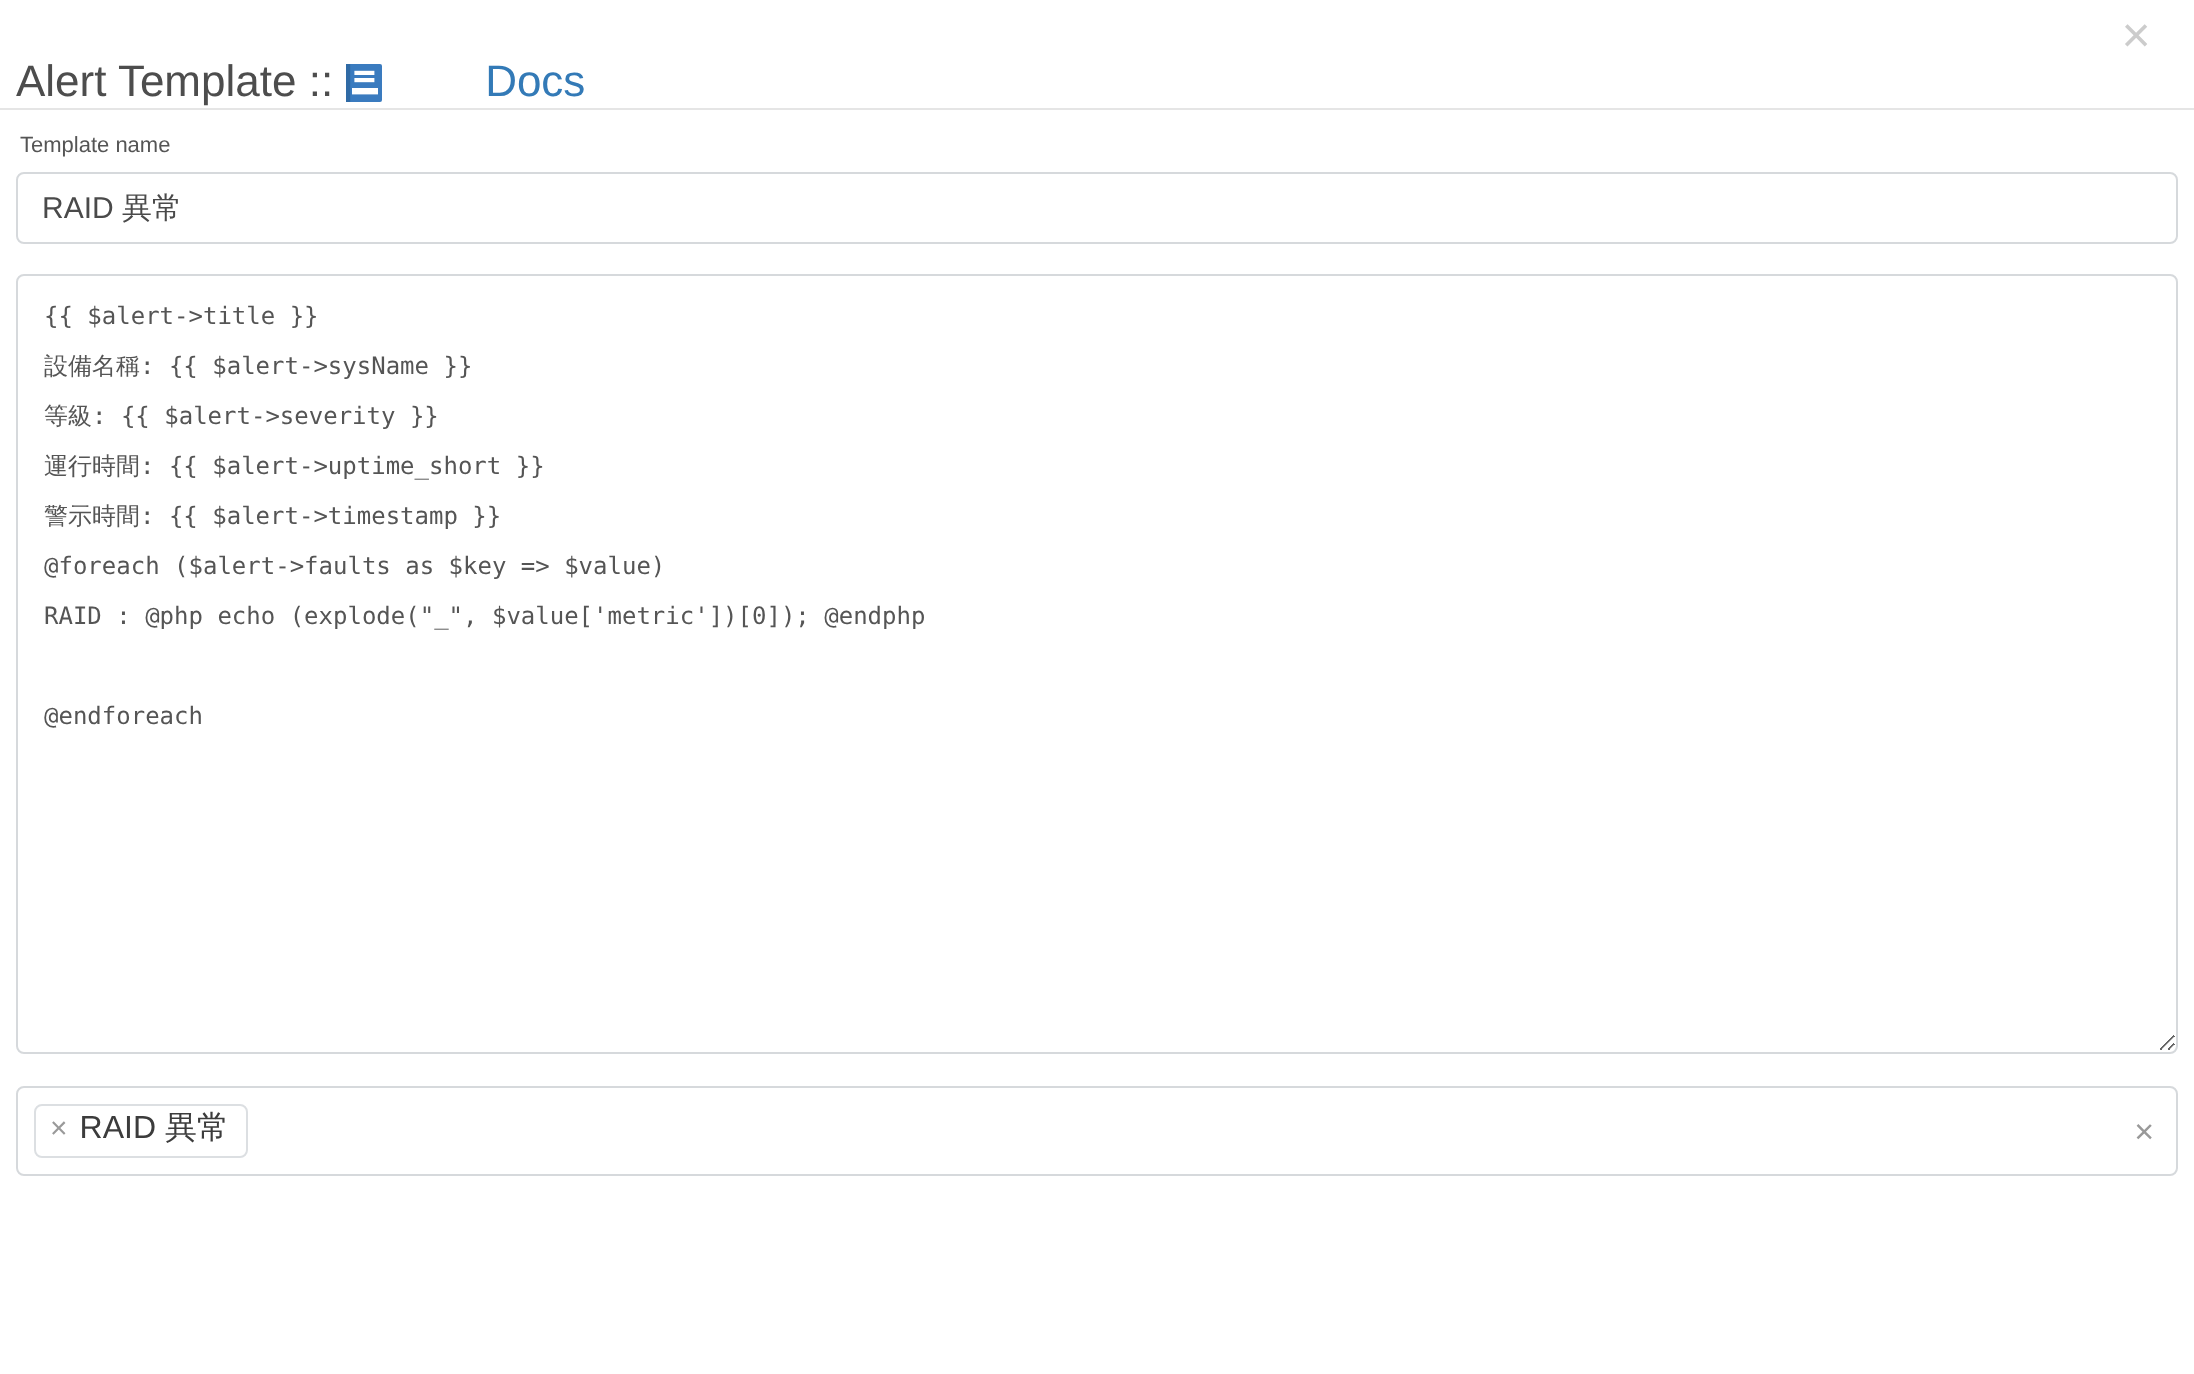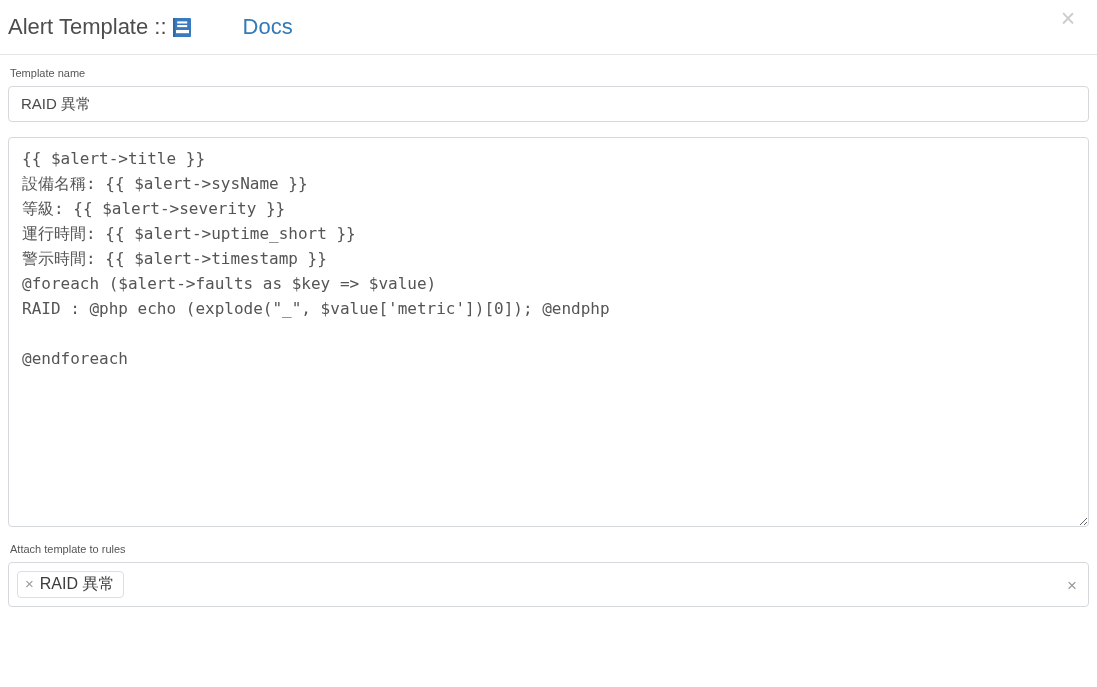--- a/index.html
+++ b/index.html
@@ -22,21 +22,21 @@
     position: relative;
   }
 
   
   .modal-header {
     position: relative;
     height: 55px;
     border-bottom: 1px solid #e5e5e5;
     padding: 0 18px 0 8px;
     display: flex;
-    align-items: center;
+    align-items: flex-end;
   }
   .modal-title {
     font-size: 22px;
     font-weight: 400;
     color: #4d4d4d;
     line-height: 1.2;
     display: flex;
     align-items: center;
     white-space: nowrap;
   }
@@ -101,21 +101,21 @@
   }
 
   .name-input { height: 36px; }
 
   .spacer-a { height: 15px; }
 
   .template-area {
     width: 1081px;
     height: 390px;
     font-family: "DejaVu Sans Mono", "Liberation Mono", monospace;
-    font-size: 16px;
+    font-size: 12px;
     line-height: 25px;
     color: #555555;
     padding: 8px 12px 8px 13px;
     resize: vertical;
     white-space: pre;
     overflow: auto;
     border: 1px solid #d6d9dc;
     border-radius: 4px;
     background: #ffffff;
     display: block;
@@ -208,21 +208,20 @@
 等級: {{ $alert-&gt;severity }}
 運行時間: {{ $alert-&gt;uptime_short }}
 警示時間: {{ $alert-&gt;timestamp }}
 @foreach ($alert-&gt;faults as $key =&gt; $value)
 RAID : @php echo (explode("_", $value['metric'])[0]); @endphp
 
 @endforeach</textarea>
 
     <div class="spacer-b"></div>
 
-    <label class="form-label">Attach template to rules</label>
     <div class="tag-select">
       <span class="tag-chip">
         <span class="tag-remove">×</span>
         <span class="tag-label">RAID 異常</span>
       </span>
       <button class="select-clear">×</button>
     </div>
 
   </div>
 </div>

